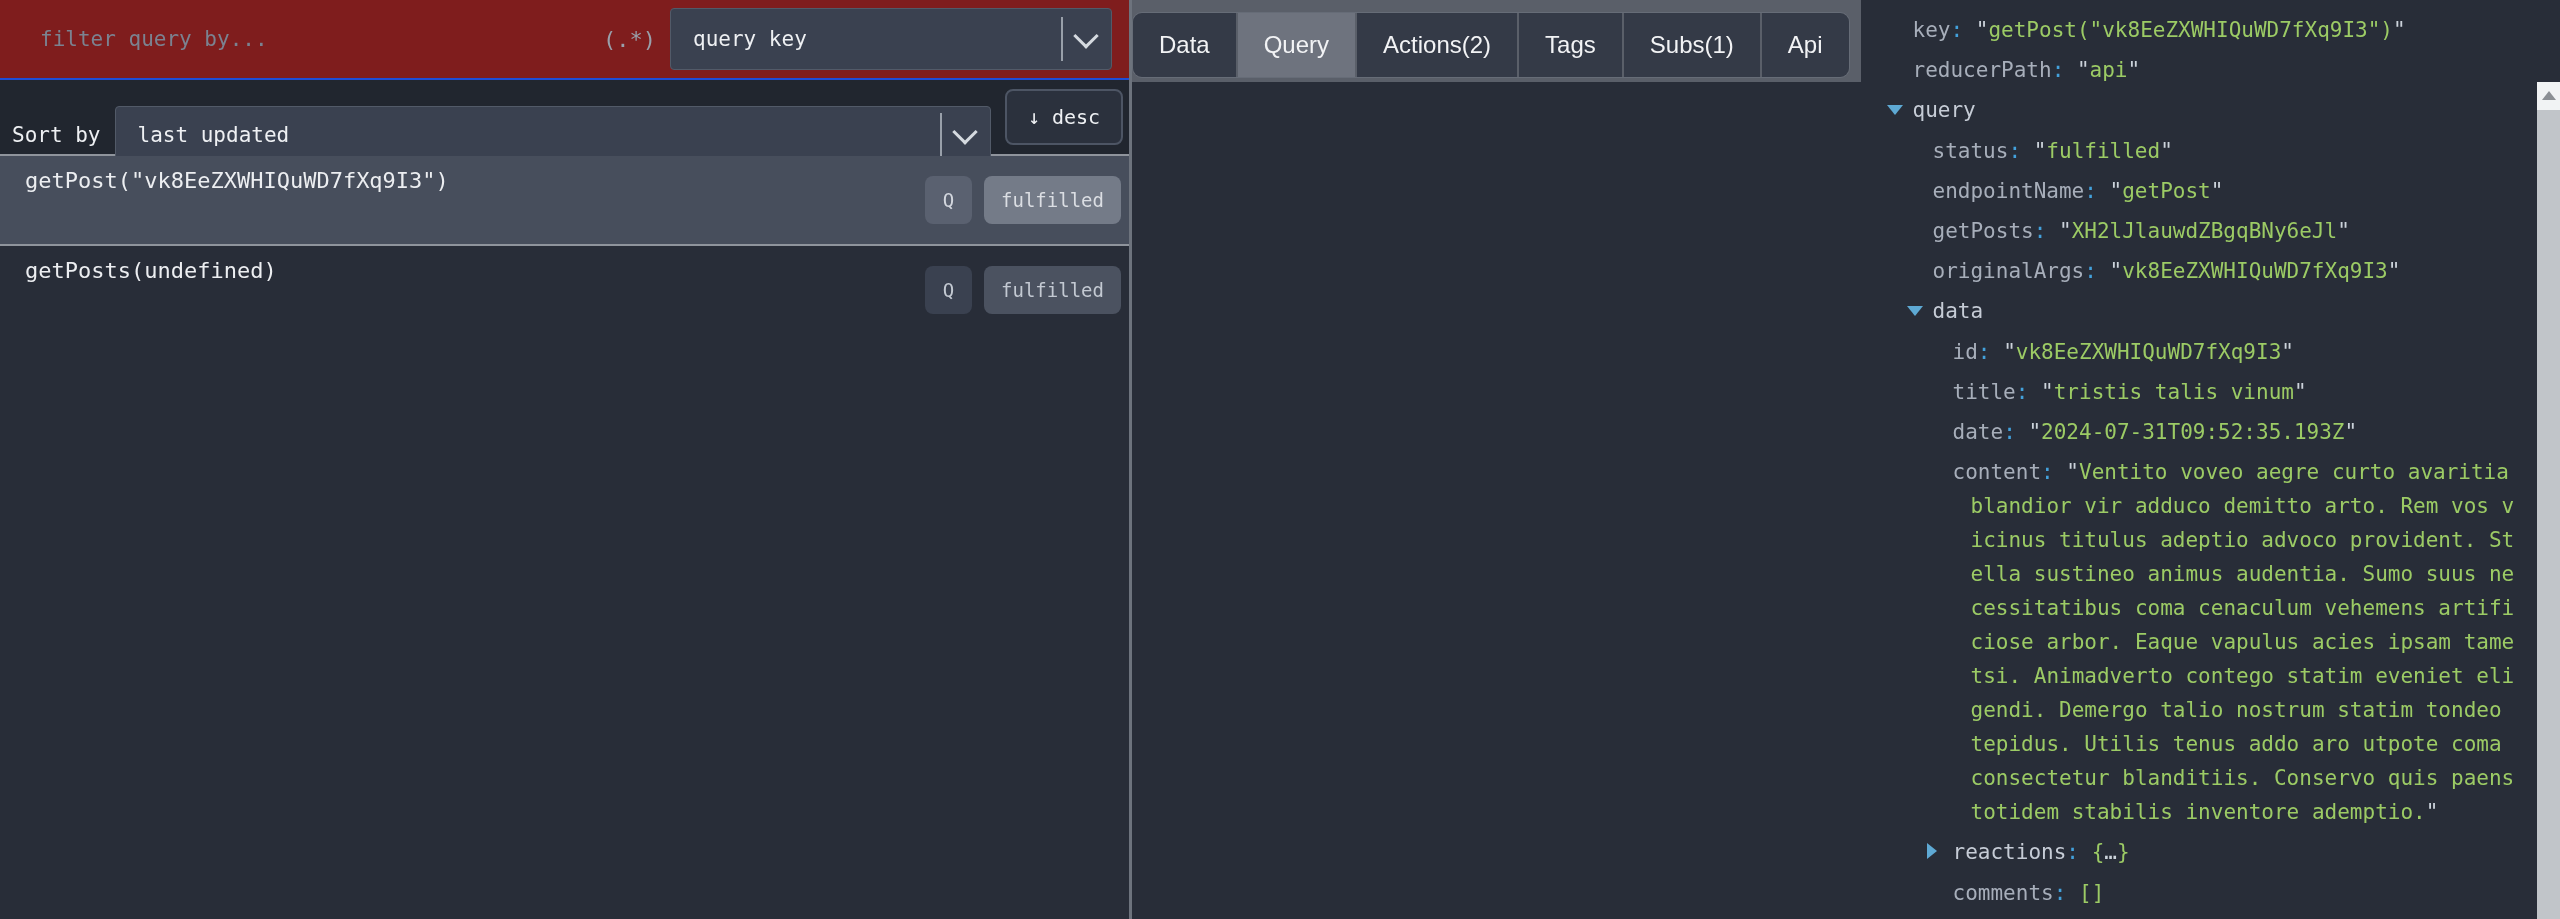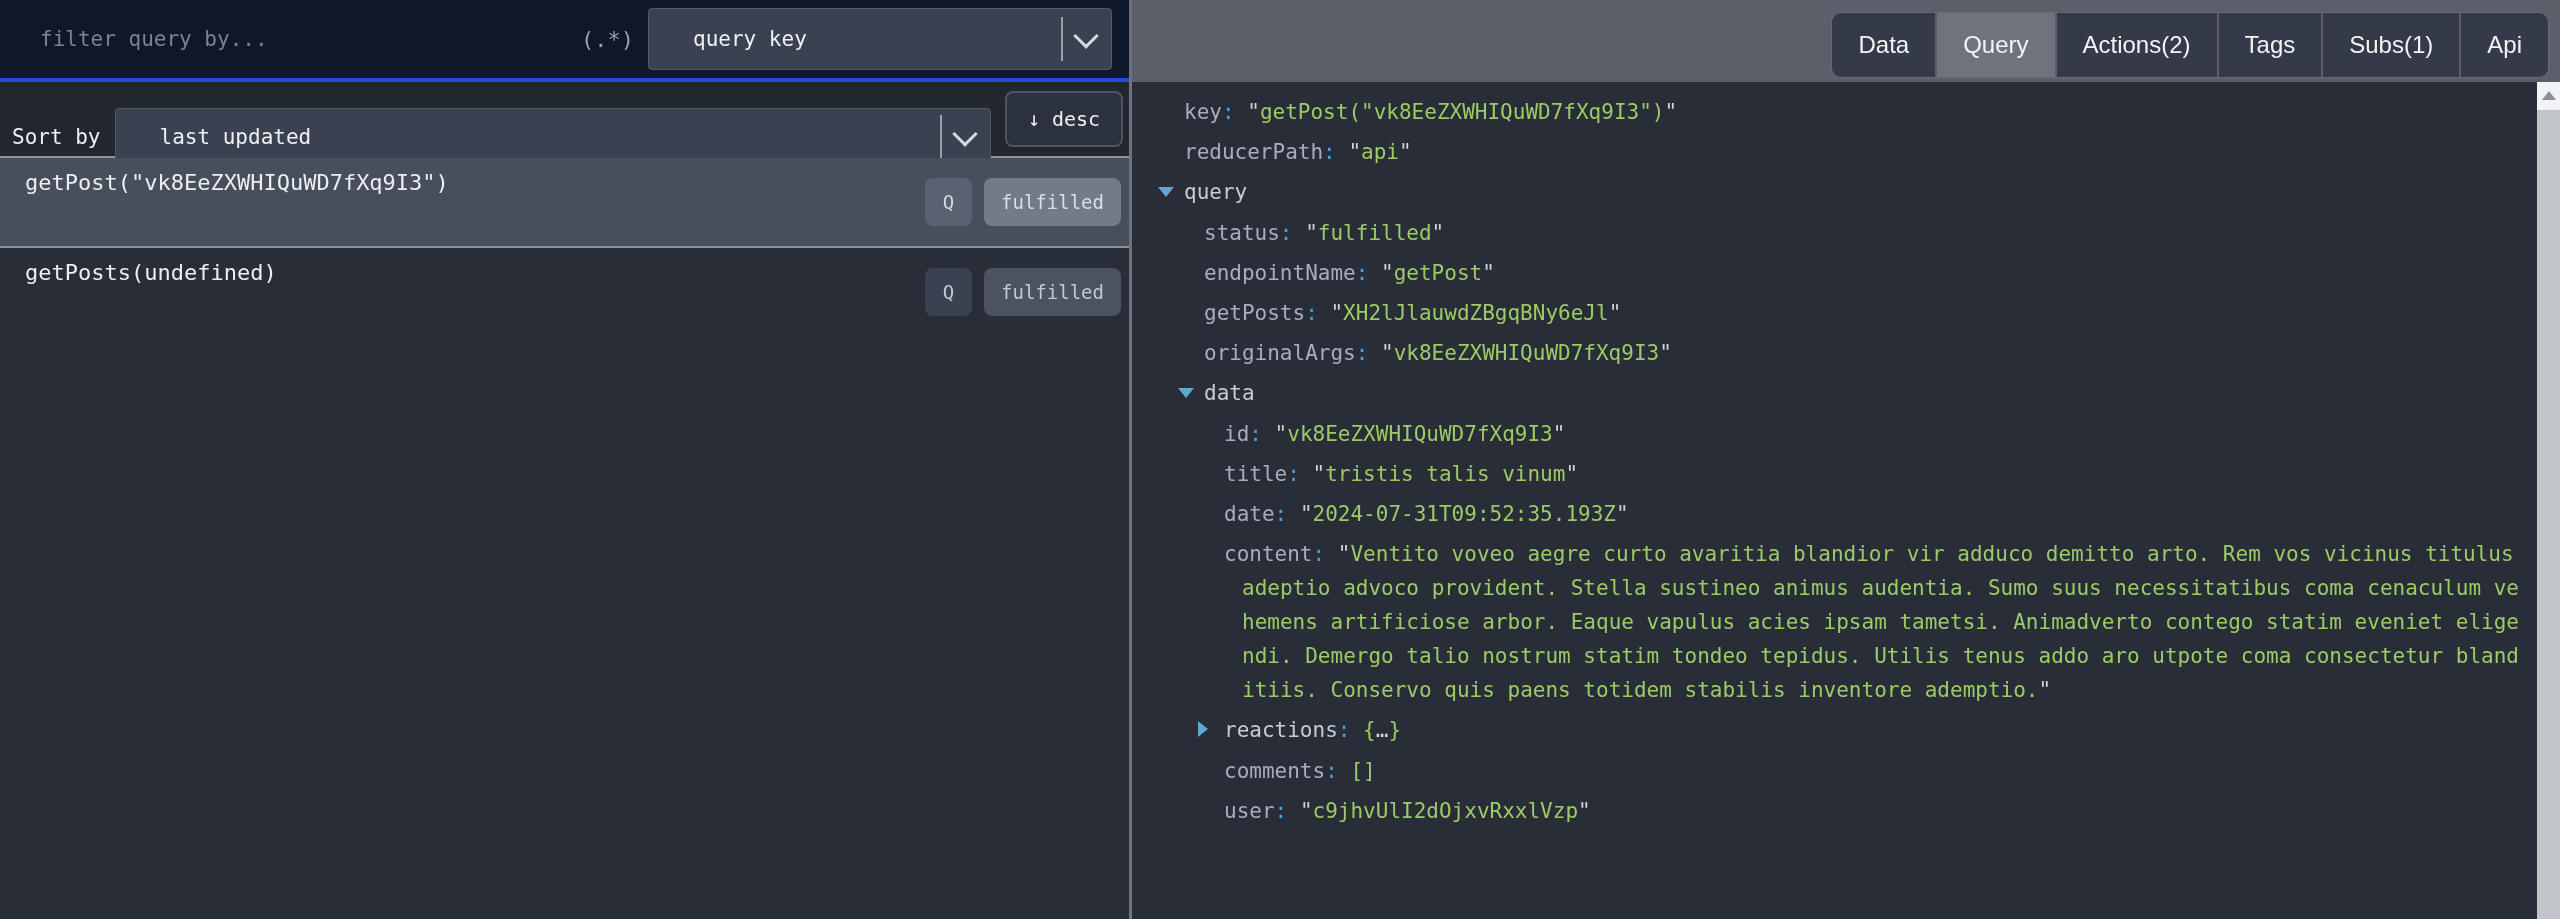--- a/index.html
+++ b/index.html
@@ -2,28 +2,28 @@
 <html><head>
 <meta charset="utf-8">
 <style>
   html,body{margin:0;padding:0;background:#1b1f28;}
   body{width:2560px;height:919px;overflow:hidden;
        font-family:"DejaVu Sans Mono",monospace;color:#e8ebef;}
   .app{display:flex;width:2560px;height:919px;}
 
   
   .left-panel{width:1129px;background:#282d38;display:flex;flex-direction:column;flex:none;}
-  .filter-bar{height:78px;background:#0f172a;border-bottom:4px solid #1d4ed8;
+  .filter-bar{height:78px;background:#7f1d1d;border-bottom:2px solid #1d4ed8;
               display:flex;align-items:center;flex:none;}
   .filter-input{flex:1;height:100%;background:transparent;border:none;outline:none;
                 color:#e8ebef;font:21px "DejaVu Sans Mono",monospace;padding:0 0 0 40px;}
   .filter-input::placeholder{color:#7b8290;}
   .regex-toggle{color:#99a0ab;font-size:22px;margin:0 14px 0 4px;cursor:pointer;flex:none;}
   .select{position:relative;background:#3a4150;border:1px solid #525a68;border-radius:4px;
-          display:flex;align-items:center;cursor:pointer;padding-left:22px;}
+          display:flex;align-items:center;cursor:pointer;}
   .key-select{width:440px;height:60px;margin-right:17px;flex:none;}
   .select .sel-value{padding-left:22px;font-size:21px;color:#eef0f3;
                      white-space:nowrap;overflow:hidden;flex:1;}
   .sel-divider{width:2px;height:44px;background:#99a0aa;flex:none;}
   .chev{width:15px;height:15px;border-right:3px solid #d5dae0;border-bottom:3px solid #d5dae0;
         transform:rotate(45deg);margin:-6px 16px 0 14px;flex:none;}
 
   .sort-bar{height:74px;background:#21262f;border-bottom:2px solid #8f949c;
             display:flex;align-items:center;flex:none;}
   .sort-label{font-size:21px;color:#eef0f3;padding:0 14px 0 12px;flex:none;margin-top:36px;}
@@ -43,21 +43,21 @@
          align-items:center;justify-content:center;}
   .badge-q{width:47px;height:48px;background:#3a4150;}
   .badge-status{height:48px;padding:0 17px;background:#4b5260;}
   .query-item.selected .badge-q{background:#5a6170;color:#d3d7de;}
   .query-item.selected .badge-status{background:#747b88;color:#dbdee3;}
 
   
   .panel-divider{width:3px;background:#6d737d;flex:none;}
 
   
-  .right-panel{flex:1;background:#282d38;position:relative;display:flex;flex-direction:column;overflow:hidden;}
+  .right-panel{flex:1;background:#282d38;position:relative;display:flex;flex-direction:row;overflow:hidden;}
   .tabs-bar{height:82px;background:#5a5f69;display:flex;align-items:flex-start;
             justify-content:flex-end;padding:12px 11px 0 0;box-sizing:border-box;flex:none;}
   .tabs{display:flex;border-radius:10px;overflow:hidden;border:1px solid #666c77;}
   .tab{height:64px;background:#343a47;border:none;color:#f2f3f5;cursor:pointer;
        font:24px "Liberation Sans",sans-serif;padding:0 26px;border-left:2px solid #5a5f69;}
   .tab:first-child{border-left:none;}
   .tab.active{background:#6e737e;}
 
   .tree{flex:1;padding:10px 36px 0 0;overflow:hidden;font-size:21px;line-height:34px;}
   .tree-row{padding-top:3px;padding-bottom:3px;word-break:break-all;}

